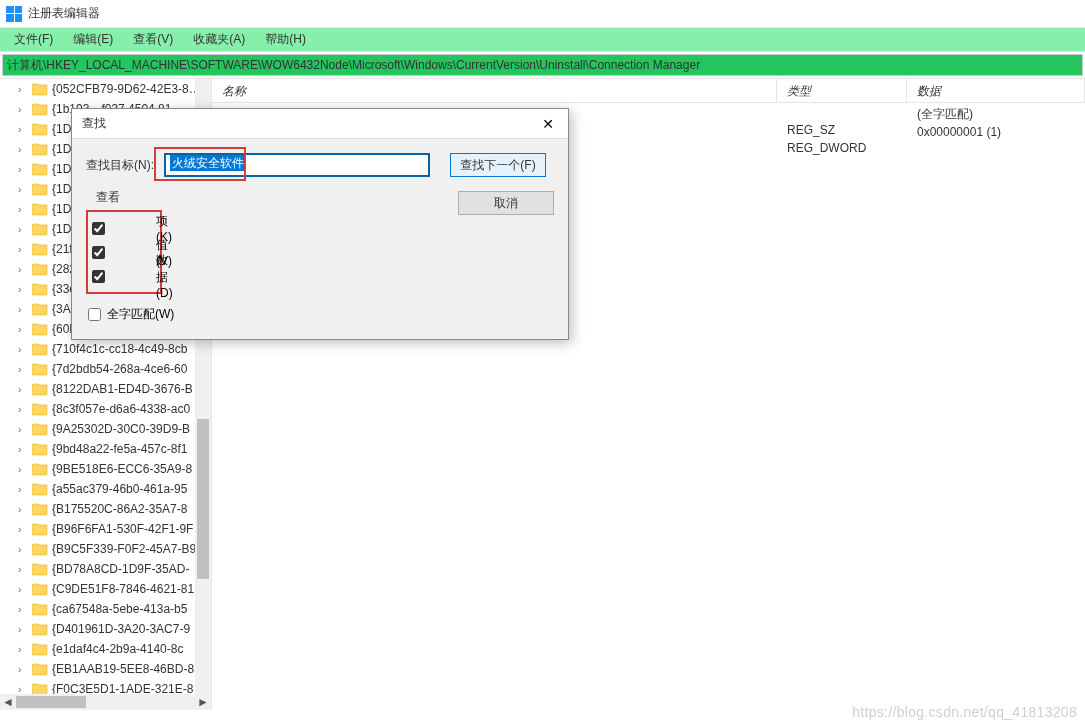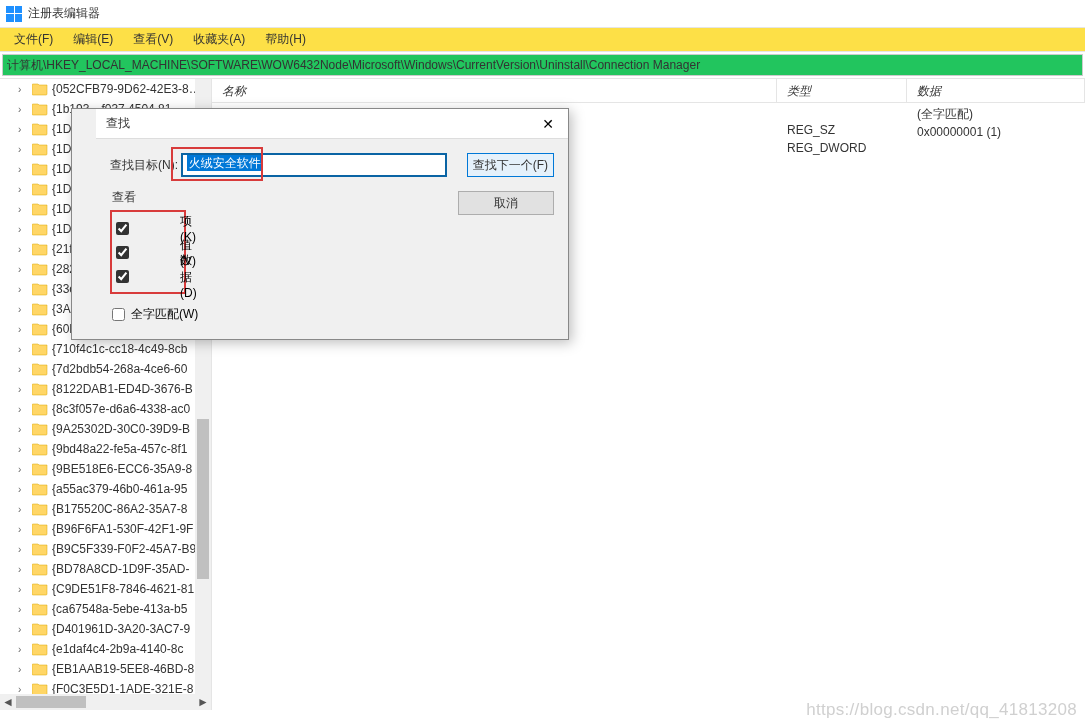--- a/index.html
+++ b/index.html
@@ -5,21 +5,21 @@
 * { box-sizing: border-box; margin: 0; padding: 0; font-family: "Microsoft YaHei", "Segoe UI", sans-serif; font-size: 12px; }
 body { background: #fff; width: 1085px; height: 724px; overflow: hidden; position: relative; }
 
 
 .title-bar { height: 28px; display: flex; align-items: center; padding: 0 6px; border-bottom: 1px solid #e5e5e5; background: #fff; }
 .title-bar .app-icon { width: 16px; height: 16px; margin-right: 6px; display: grid; grid-template: 1fr 1fr / 1fr 1fr; gap: 1px; }
 .title-bar .app-icon span { background: #1e90ff; }
 .title-bar .title-text { color: #333; }
 
 
-.menu-bar { height: 24px; display: flex; align-items: center; padding: 0 4px; background: #fde047; border-bottom: 1px solid #e5e5e5; }
+.menu-bar { height: 24px; display: flex; align-items: center; padding: 0 4px; background: #86efac; border-bottom: 1px solid #e5e5e5; }
 .menu-bar .menu-item { padding: 2px 10px; color: #333; cursor: default; }
 
 
 .address-bar { height: 22px; border: 1px solid #ccc; margin: 2px 2px 0 2px; display: flex; align-items: center; padding: 0 4px; background: #22c55e; }
 .address-bar span { color: #333; white-space: nowrap; }
 
 
 .main { display: flex; height: calc(724px - 28px - 24px - 24px - 16px); border-top: 1px solid #e5e5e5; margin-top: 2px; }
 
 
@@ -45,42 +45,42 @@
 .col-type { width: 130px; }
 .col-data { flex: 1; }
 .list-body { padding: 2px 0; }
 .list-row { display: flex; height: 18px; align-items: center; }
 .list-row .cell { padding: 0 10px; color: #333; }
 .cell-name { width: 565px; }
 .cell-type { width: 130px; margin-top: 32px; }
 .cell-data { flex: 1; }
 
 
-.find-dialog { position: absolute; left: 71px; top: 108px; width: 498px; height: 232px; background: #f0f0f0; border: 1px solid #888; box-shadow: 3px 3px 12px rgba(0,0,0,0.25); padding-left: 24px; }
+.find-dialog { position: absolute; left: 71px; top: 108px; width: 498px; height: 232px; background: #f0f0f0; border: 1px solid #888; box-shadow: 3px 3px 12px rgba(0,0,0,0.25); }
 .find-dialog .dlg-title { height: 30px; display: flex; align-items: center; justify-content: space-between; padding: 0 8px 0 10px; background: #fff; border-bottom: 1px solid #ddd; }
 .find-dialog .dlg-title .txt { color: #333; }
 .find-dialog .dlg-title .close { width: 24px; height: 24px; display: flex; align-items: center; justify-content: center; font-size: 14px; }
 .find-dialog .dlg-body { padding: 14px 14px; position: relative; height: calc(100% - 30px); }
 .find-row { display: flex; align-items: center; margin-bottom: 12px; }
 .find-label { width: 78px; color: #333; }
 .find-input-wrap { position: relative; }
 .find-input { width: 266px; height: 24px; border: 2px solid #0a64a4; padding: 0 4px; font-size: 12px; background: #fff; }
 .find-input-highlight-outer { position: absolute; border: 2px solid #d83b3b; pointer-events: none; }
 .find-sel { background: #0078d7; color: #fff; padding: 1px 2px; }
 .find-btn { width: 96px; height: 24px; border: 1px solid #0078d7; background: #e5f1fb; color: #333; margin-left: 20px; display: flex; align-items: center; justify-content: center; cursor: default; }
 .find-btn.cancel { border: 1px solid #adadad; background: #e1e1e1; position: absolute; right: 14px; top: 52px; }
-.find-section-label { color: #333; margin: 6px 0 4px 2px; }
+.find-section-label { color: #333; margin: 6px 0 4px 10px; }
 .chk-group { border: 2px solid #d83b3b; padding: 4px 6px 4px 4px; width: 76px; }
 .chk { display: flex; align-items: center; height: 24px; gap: 45px; }
 .chk input { width: 13px; height: 13px; margin-right: 6px; accent-color: #333; }
 .chk-solo { display: flex; align-items: center; margin-top: 12px; margin-left: 2px; }
 .chk-solo input { width: 13px; height: 13px; margin-right: 6px; }
 
 
-.watermark { position: absolute; right: 8px; bottom: 4px; color: #d0d0d0; font-size: 17px; letter-spacing: 0.3px; }
+.watermark { position: absolute; right: 8px; bottom: 4px; color: #d0d0d0; font-size: 14px; letter-spacing: 0.3px; }
 
 
 .bottom-pad { height: 16px; }
 </style>
 </head>
 <body>
 
 <div class="title-bar">
   <div class="app-icon">
       <span></span>

